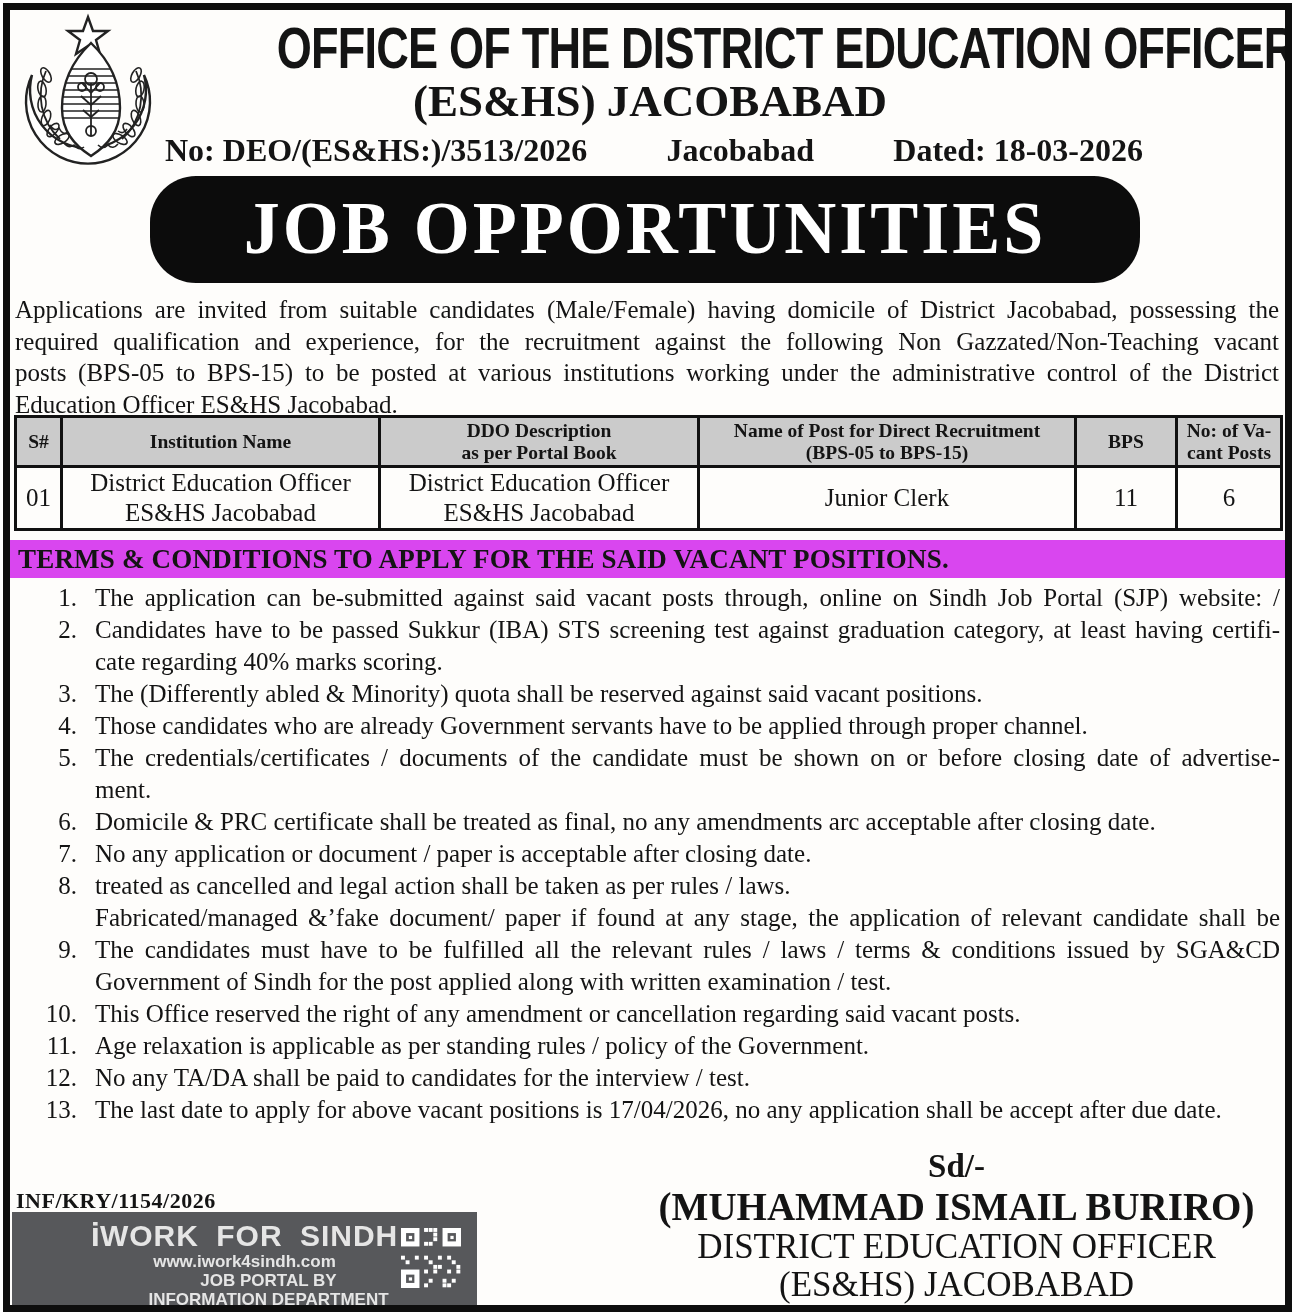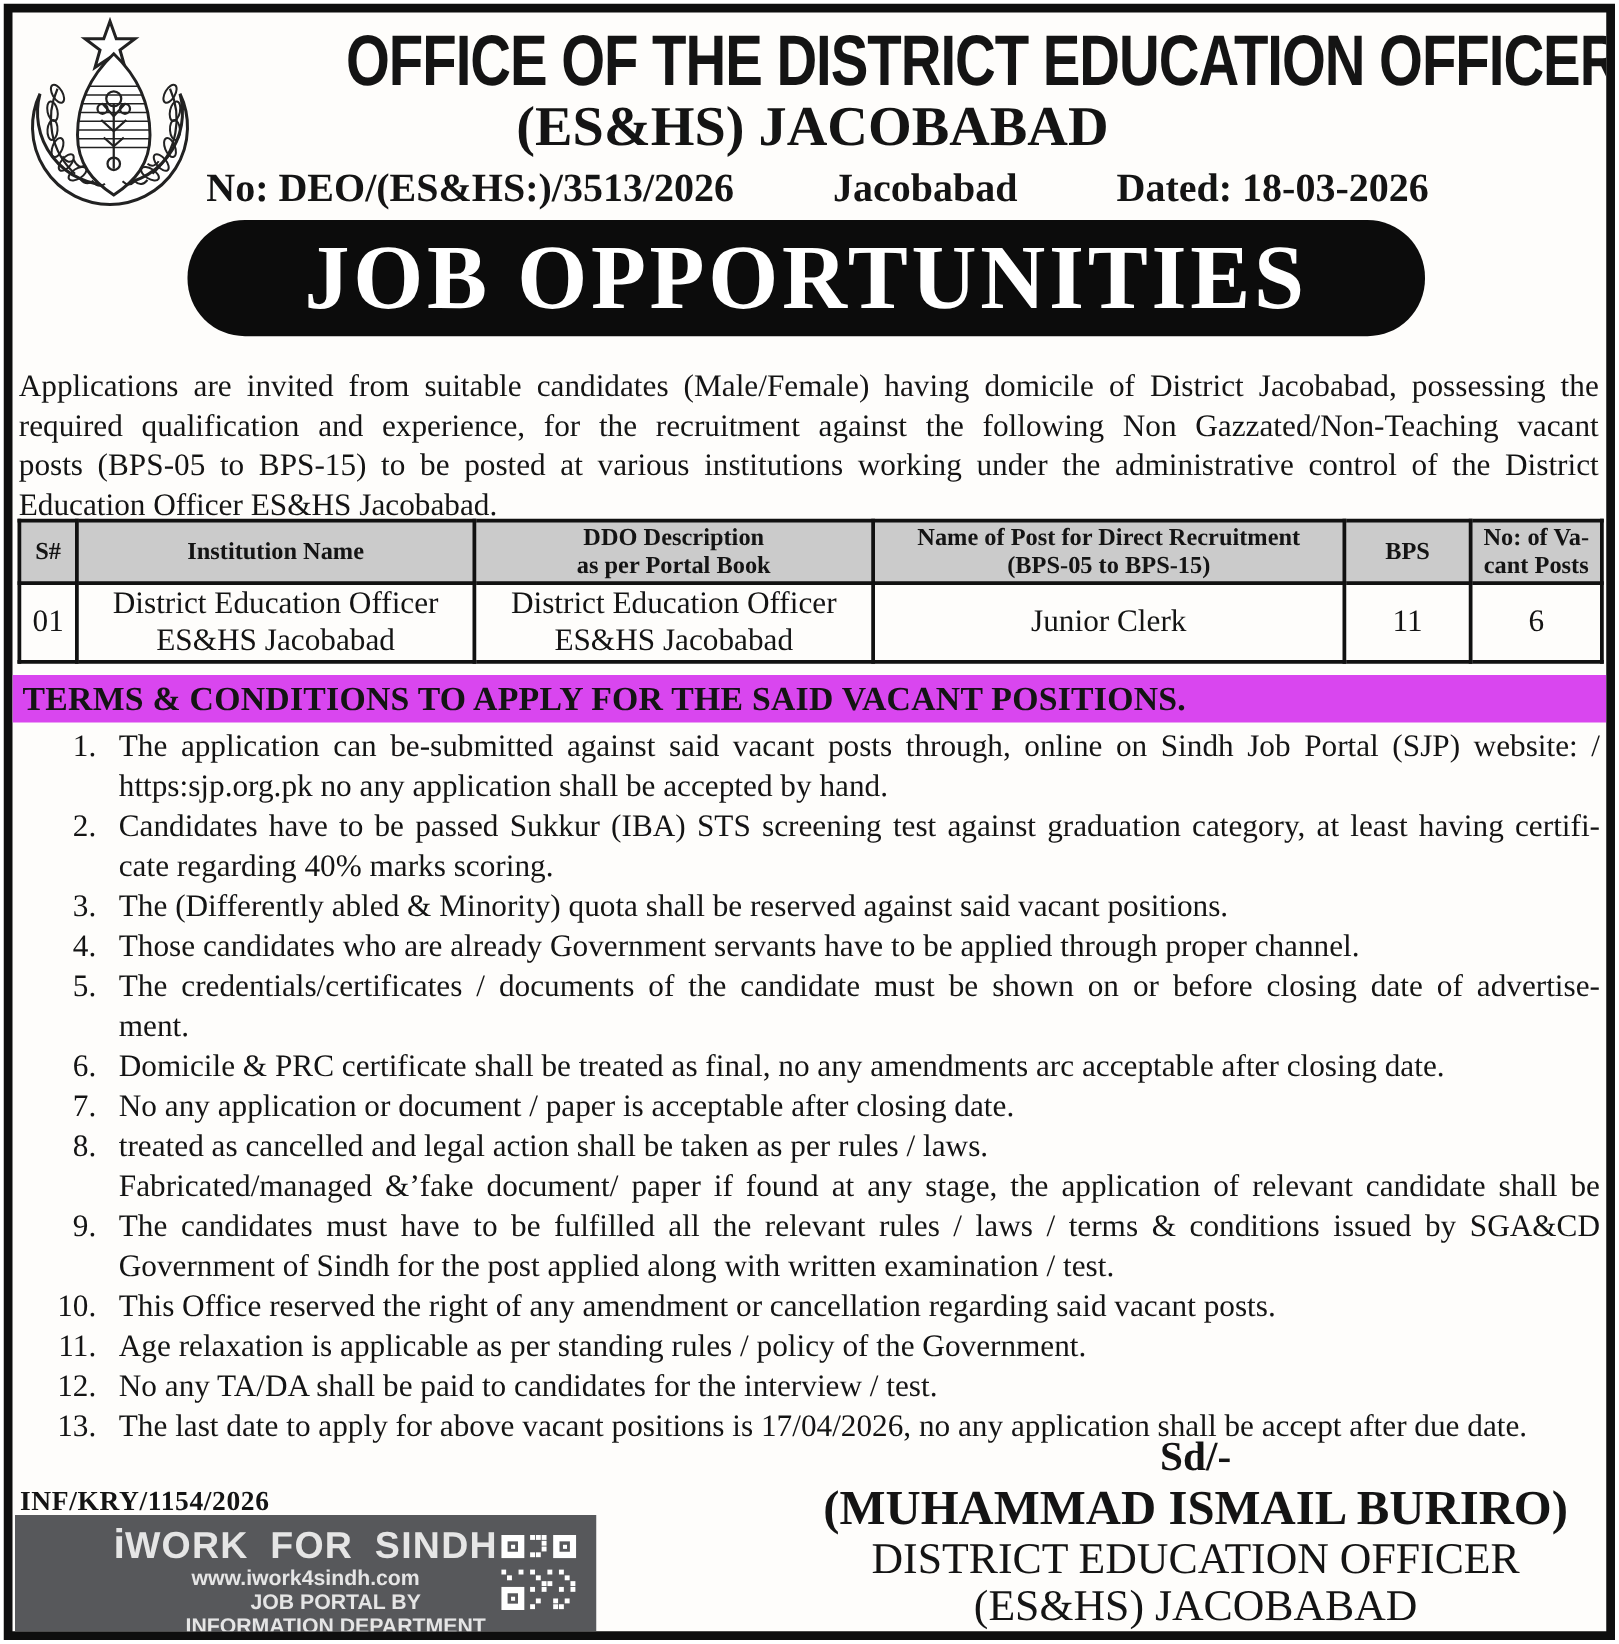--- a/index.html
+++ b/index.html
@@ -25,21 +25,21 @@
     transform:scaleX(0.82) scaleY(1.04);transform-origin:center;
   }
   .sub-title{font-weight:bold;font-size:45px;line-height:50px;margin-top:0px;}
   .ref-line{
     position:absolute;left:155px;right:142px;top:122px;
     display:flex;justify-content:space-between;align-items:baseline;
     font-weight:bold;font-size:32px;
   }
   
   .banner{
-    position:absolute;left:140px;top:166px;width:990px;height:93px;
+    position:absolute;left:140px;top:166px;width:990px;height:107px;
     background:#0c0c0c;border-radius:46px;
     display:flex;align-items:center;justify-content:center;
   }
   .banner span{
     color:#fff;font-weight:bold;font-size:72px;letter-spacing:3px;
     display:inline-block;transform:scaleY(1.02);white-space:nowrap;
   }
   
   .intro{position:absolute;left:5px;right:6px;top:284px;font-size:25px;line-height:31.5px;}
   .tline{white-space:nowrap;}
@@ -222,21 +222,20 @@
   </table>
 
   <div class="terms-bar">
     <span>TERMS &amp; CONDITIONS TO APPLY FOR THE SAID VACANT POSITIONS.</span>
   </div>
 
   <div class="terms-list">
       <div class="term">
         <span class="num">1.</span>
         <div class="tline fill">The application can be-submitted against said vacant posts through, online on Sindh Job Portal (SJP) website: /</div>
-        <div class="tline">https:sjp.org.pk no any application shall be accepted by hand.</div>
       </div>
       <div class="term">
         <span class="num">2.</span>
         <div class="tline fill">Candidates have to be passed Sukkur (IBA) STS screening test against graduation category, at least having certifi-</div>
         <div class="tline">cate regarding 40% marks scoring.</div>
       </div>
       <div class="term">
         <span class="num">3.</span>
         <div class="tline">The (Differently abled &amp; Minority) quota shall be reserved against said vacant positions.</div>
       </div>

